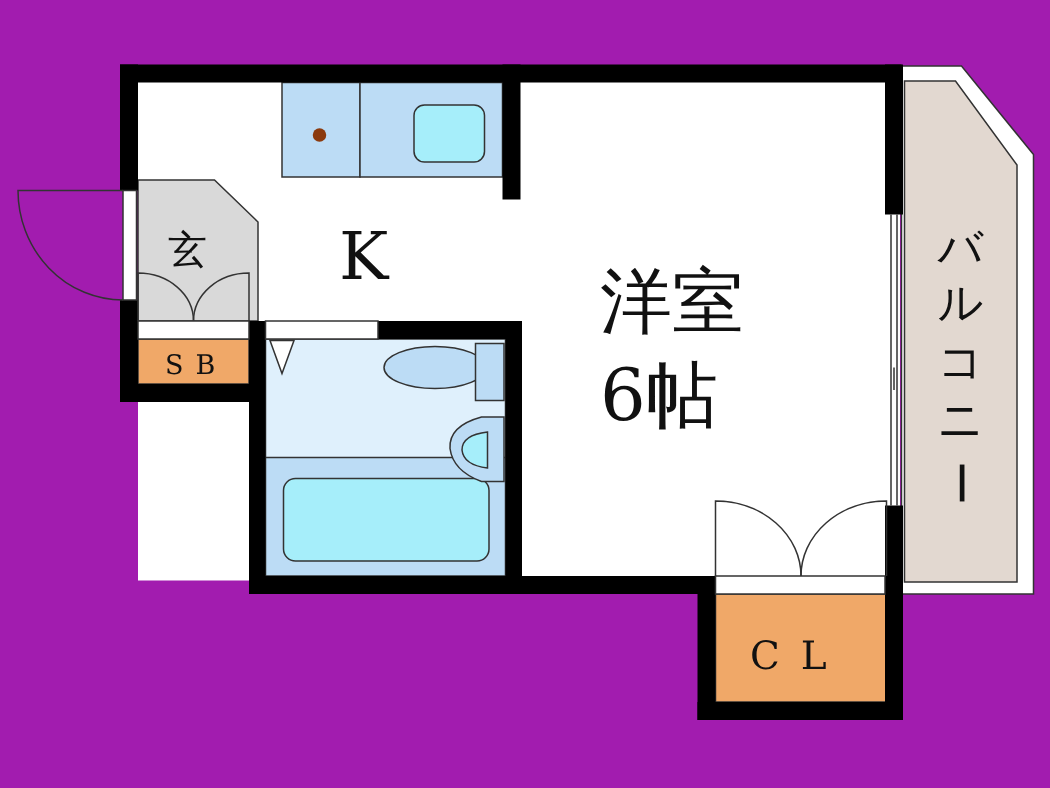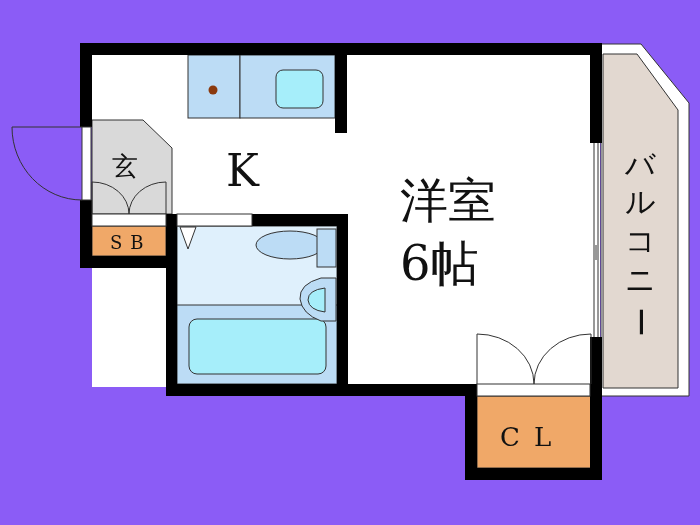--- a/index.html
+++ b/index.html
@@ -1,16 +1,16 @@
 <!DOCTYPE html>
 <html><head>
   <meta charset="utf-8">
   <style>
     html, body { margin:0; padding:0; background:#ffffff; }
-    #stage { position:relative; width:700px; height:525px; overflow:hidden; background:#8b5cf6; }
+    #stage { position:relative; width:700px; height:525px; overflow:hidden; background:#a21caf; }
     svg { position:absolute; left:0; top:0; }
     .lbl { font-family:"DejaVu Serif", "Liberation Serif", serif; fill:#111; }
   </style>
 </head>
 <body>
 
 <div id="stage">
 <svg width="700" height="525" viewBox="0 0 700 525" xmlns="http://www.w3.org/2000/svg">
 
   <g>

